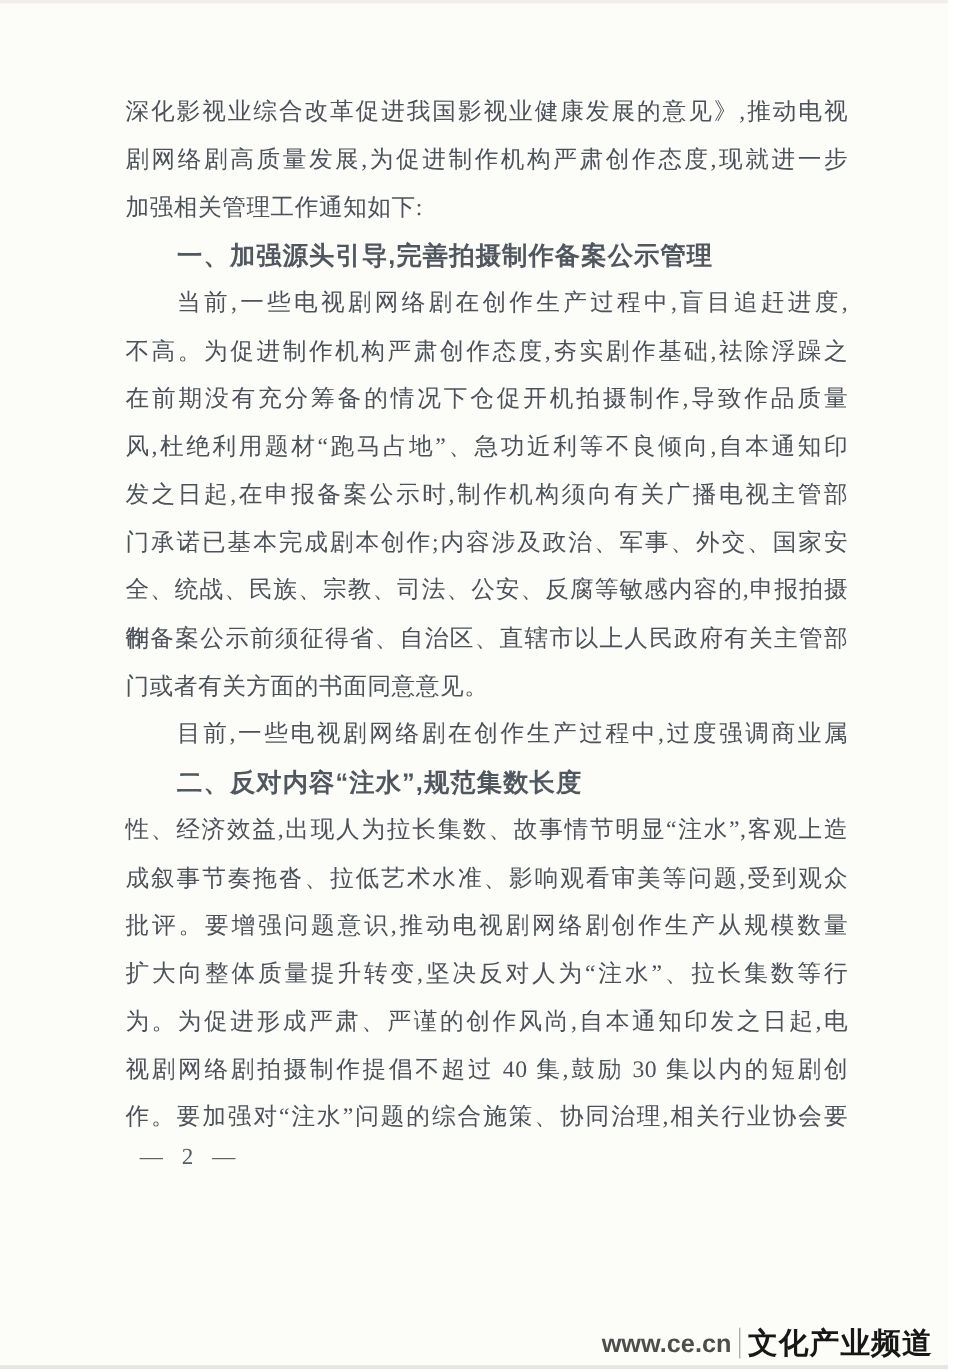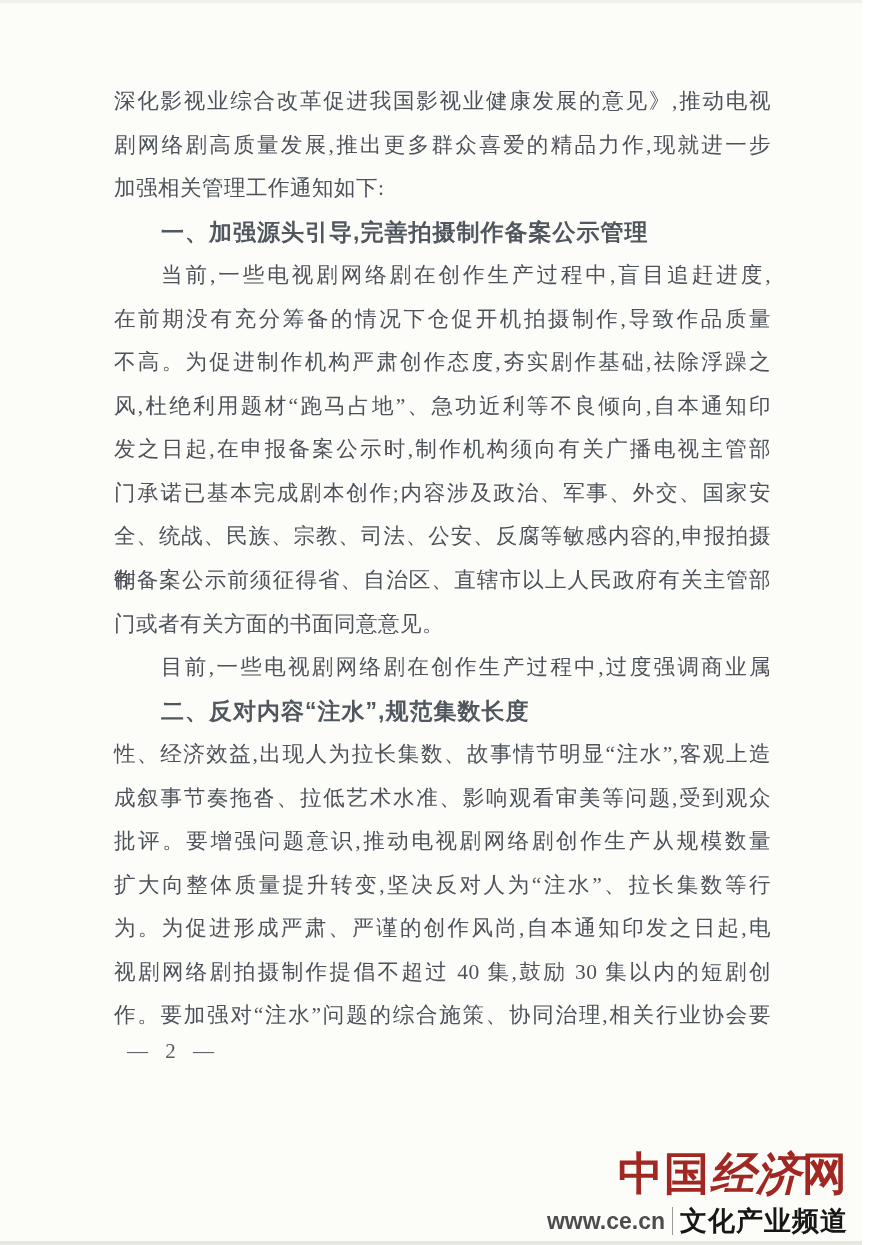--- a/index.html
+++ b/index.html
@@ -119,49 +119,46 @@
 </style>
 </head>
 <body>
 
 <div class="page">
 
   <div class="scan-edge-top"></div>
 
   <div class="text-block" id="text-block">
       <div class="line j">深化影视业综合改革促进我国影视业健康发展的意见》,推动电视</div>
-      <div class="line j">剧网络剧高质量发展,推出更多群众喜爱的精品力作,现就进一步</div>
+      <div class="line j">剧网络剧高质量发展,为促进制作机构严肃创作态度,现就进一步</div>
       <div class="line">加强相关管理工作通知如下:</div>
       <div class="line heading ind">一、加强源头引导,完善拍摄制作备案公示管理</div>
       <div class="line ind j">当前,一些电视剧网络剧在创作生产过程中,盲目追赶进度,</div>
+      <div class="line j">不高。为促进制作机构严肃创作态度,夯实剧作基础,祛除浮躁之</div>
       <div class="line j">在前期没有充分筹备的情况下仓促开机拍摄制作,导致作品质量</div>
-      <div class="line j">不高。为促进制作机构严肃创作态度,夯实剧作基础,祛除浮躁之</div>
       <div class="line j">风,杜绝利用题材“跑马占地”、急功近利等不良倾向,自本通知印</div>
       <div class="line j">发之日起,在申报备案公示时,制作机构须向有关广播电视主管部</div>
       <div class="line j">门承诺已基本完成剧本创作;内容涉及政治、军事、外交、国家安</div>
       <div class="line j">全、统战、民族、宗教、司法、公安、反腐等敏感内容的,申报拍摄制</div>
       <div class="line j">作备案公示前须征得省、自治区、直辖市以上人民政府有关主管部</div>
       <div class="line">门或者有关方面的书面同意意见。</div>
       <div class="line ind j">目前,一些电视剧网络剧在创作生产过程中,过度强调商业属</div>
       <div class="line heading ind">二、反对内容“注水”,规范集数长度</div>
       <div class="line j">性、经济效益,出现人为拉长集数、故事情节明显“注水”,客观上造</div>
       <div class="line j">成叙事节奏拖沓、拉低艺术水准、影响观看审美等问题,受到观众</div>
       <div class="line j">批评。要增强问题意识,推动电视剧网络剧创作生产从规模数量</div>
       <div class="line j">扩大向整体质量提升转变,坚决反对人为“注水”、拉长集数等行</div>
       <div class="line j">为。为促进形成严肃、严谨的创作风尚,自本通知印发之日起,电</div>
       <div class="line j">视剧网络剧拍摄制作提倡不超过 40 集,鼓励 30 集以内的短剧创</div>
       <div class="line j">作。要加强对“注水”问题的综合施策、协同治理,相关行业协会要</div>
     </div>
 
   <div class="page-number">— 2 —</div>
 
   <div class="footer-logo">
-    <div class="logo-main" style="color: rgb(160, 39, 34);">
-      <span class="boxy">中国</span><span class="script">经济</span><span class="boxy">网</span>
-    </div>
     <div class="logo-sub">
       <span class="logo-url">www.ce.cn</span>
       <span class="logo-divider"></span>
       <span class="logo-channel">文化产业频道</span>
     </div>
   </div>
 
   <div class="scan-edge-bottom"></div>
 
 </div>

